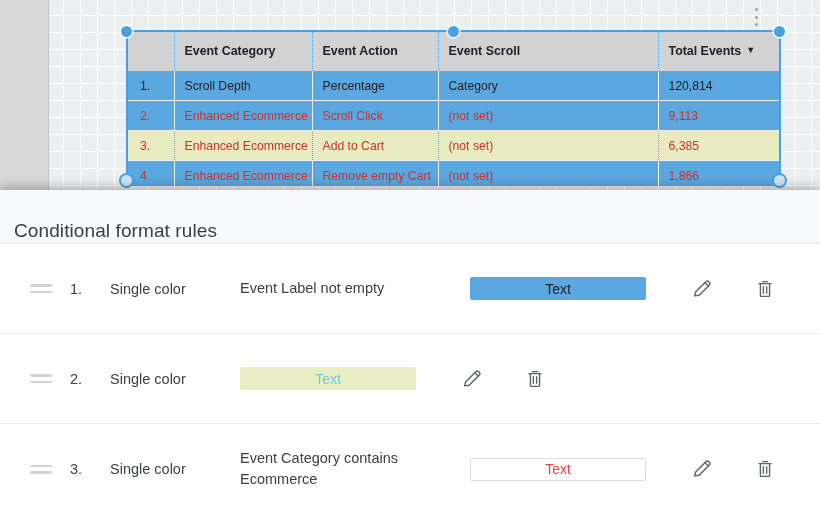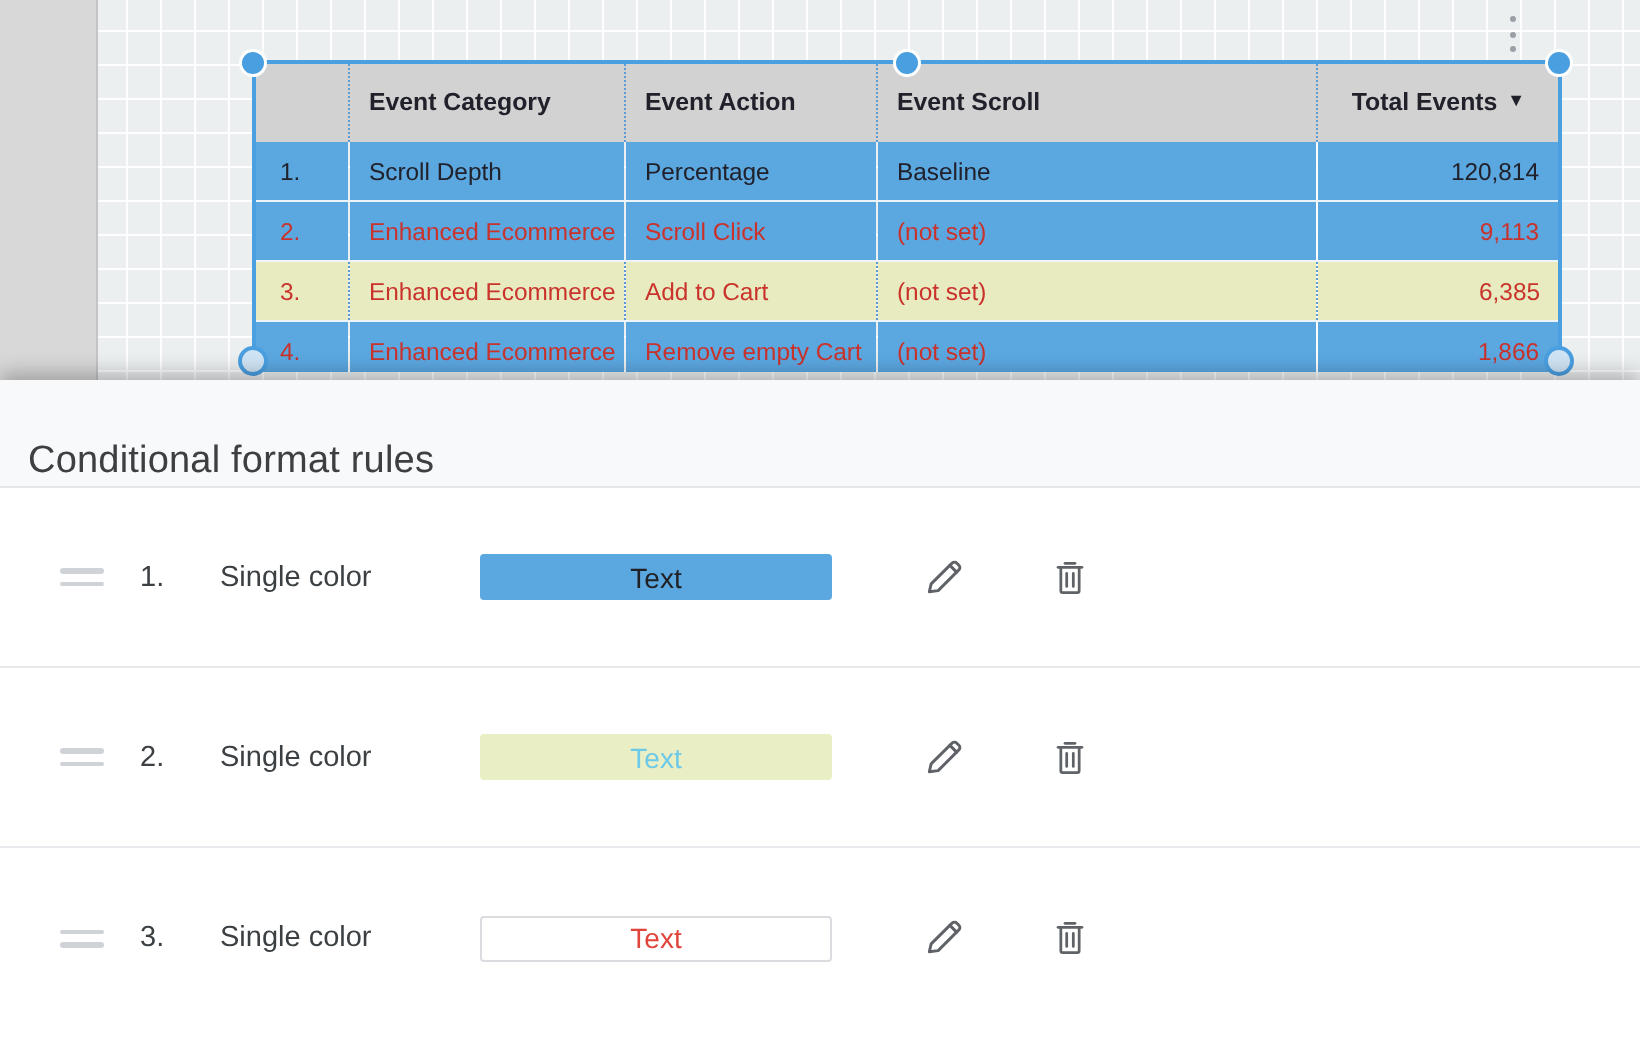--- a/index.html
+++ b/index.html
@@ -48,29 +48,29 @@
   .tbl col.c-tot{width:122px;}
 
   .tbl th{
     background:#d2d2d2;color:#20212a;
     font-size:12.4px;font-weight:bold;
     text-align:left;padding:0 10px;height:40px;
     border-right:1px dotted #5b9bd5;
     white-space:nowrap;
   }
   .tbl th.idx{border-right:1px dotted #5b9bd5;}
-  .tbl th.num{text-align:center;border-right:none;}
+  .tbl th.num{text-align:left;border-right:none;}
   .tbl th .caret{font-size:9px;margin-left:5px;vertical-align:2px;}
 
   .tbl td{
     height:29px;padding:0 10px;font-size:12.2px;
     border-right:1px dotted transparent;
     white-space:nowrap;overflow:hidden;
   }
-  .tbl td.num{text-align:right;}
+  .tbl td.num{}
   .tbl tr.r-blue td{background:#5ba7e0;color:#1b1b1b;}
   .tbl tr.r-yellow td{background:#e8ebbf;}
   .tbl tr td.idx{padding-left:14px;}
   .tbl tr.r-red td{color:#c9332c;}
   .tbl tr.r-plain td{color:#20212a;}
   .tbl tr.r-yellow td{border-right:1px dotted #5b9bd5;}
   .tbl tr.r-yellow td.num{border-right:none;}
   .tbl tr + tr td{border-top:1px solid #eef4fa;}
 
   
@@ -181,21 +181,21 @@
             <th>Event Action</th>
             <th>Event Scroll</th>
             <th class="num"><span>Total Events</span><span class="caret">▼</span></th>
           </tr>
         </thead>
         <tbody>
           <tr class="r-blue r-plain">
             <td class="idx">1.</td>
             <td>Scroll Depth</td>
             <td>Percentage</td>
-            <td>Baseline</td>
+            <td>Category</td>
             <td class="num">120,814</td>
           </tr>
           <tr class="r-blue r-red">
             <td class="idx">2.</td>
             <td>Enhanced Ecommerce</td>
             <td>Scroll Click</td>
             <td>(not set)</td>
             <td class="num">9,113</td>
           </tr>
           <tr class="r-yellow r-red">
@@ -241,20 +241,21 @@
 
     <div class="rules">
 
       <div class="rule-row">
         <div class="drag-handle">
             <i></i>
             <i></i>
           </div>
         <div class="rule-index">1.</div>
         <div class="rule-type">Single color</div>
+        <div class="rule-cond">Event Label not empty</div>
         <div class="swatch-wrap">
           <div class="swatch" style="background:#5ba7e0;color:#202124;border:1px solid #5ba7e0;">Text</div>
         </div>
         <div class="rule-actions">
           <div class="icon-btn">
             <svg width="22" height="22" viewBox="0 0 24 24" fill="none" stroke="#5f6368" stroke-width="1.6" stroke-linecap="round" stroke-linejoin="round">
               <path d="M4 19.5 L5 15.2 L16.4 3.9 a1.8 1.8 0 0 1 2.6 0 l1.1 1.1 a1.8 1.8 0 0 1 0 2.6 L8.8 18.9 Z"></path>
               <path d="M15.2 5.1 L18.9 8.8"></path>
             </svg>
           </div>
@@ -297,20 +298,21 @@
         </div>
       </div>
 
       <div class="rule-row">
         <div class="drag-handle">
             <i></i>
             <i></i>
           </div>
         <div class="rule-index">3.</div>
         <div class="rule-type">Single color</div>
+        <div class="rule-cond">Event Category contains Ecommerce</div>
         <div class="swatch-wrap">
           <div class="swatch" style="background:#ffffff;color:#e0443b;border:1px solid #dadce0;">Text</div>
         </div>
         <div class="rule-actions">
           <div class="icon-btn">
             <svg width="22" height="22" viewBox="0 0 24 24" fill="none" stroke="#5f6368" stroke-width="1.6" stroke-linecap="round" stroke-linejoin="round">
               <path d="M4 19.5 L5 15.2 L16.4 3.9 a1.8 1.8 0 0 1 2.6 0 l1.1 1.1 a1.8 1.8 0 0 1 0 2.6 L8.8 18.9 Z"></path>
               <path d="M15.2 5.1 L18.9 8.8"></path>
             </svg>
           </div>

